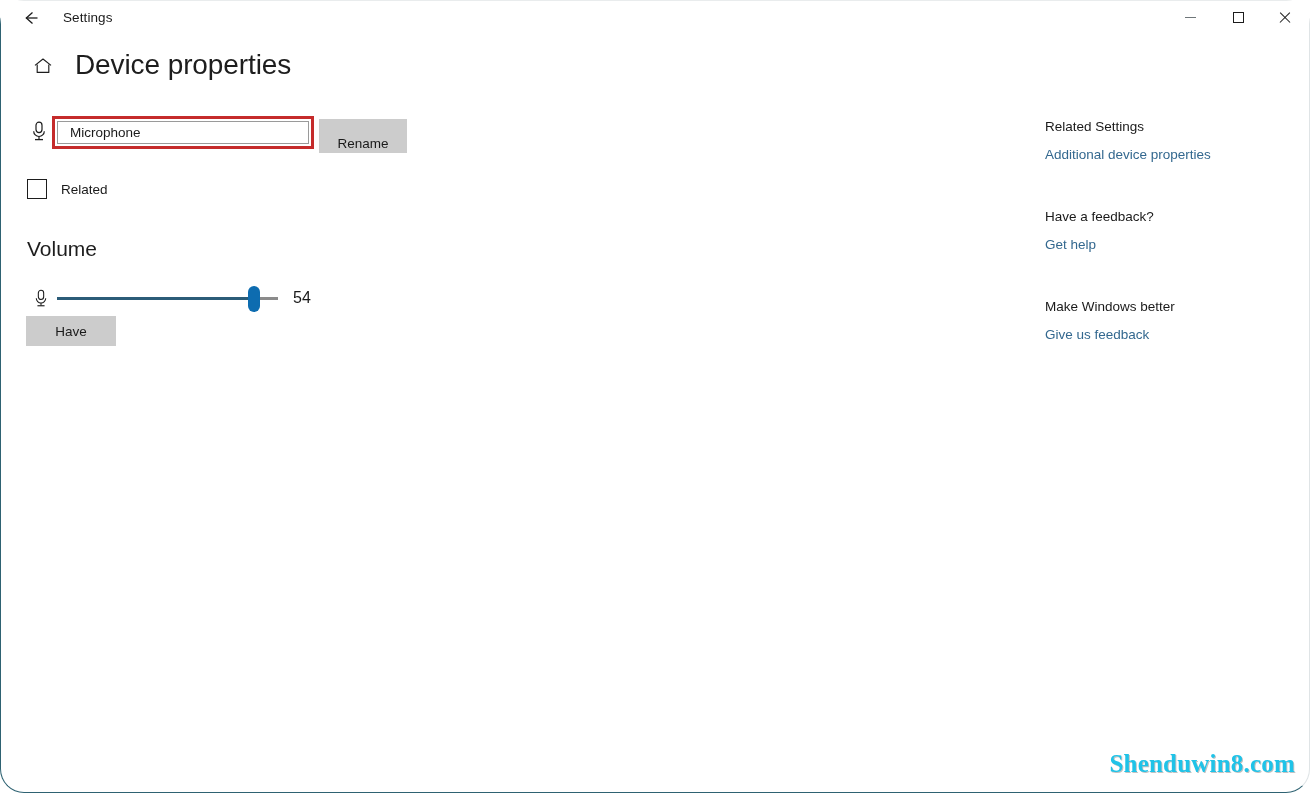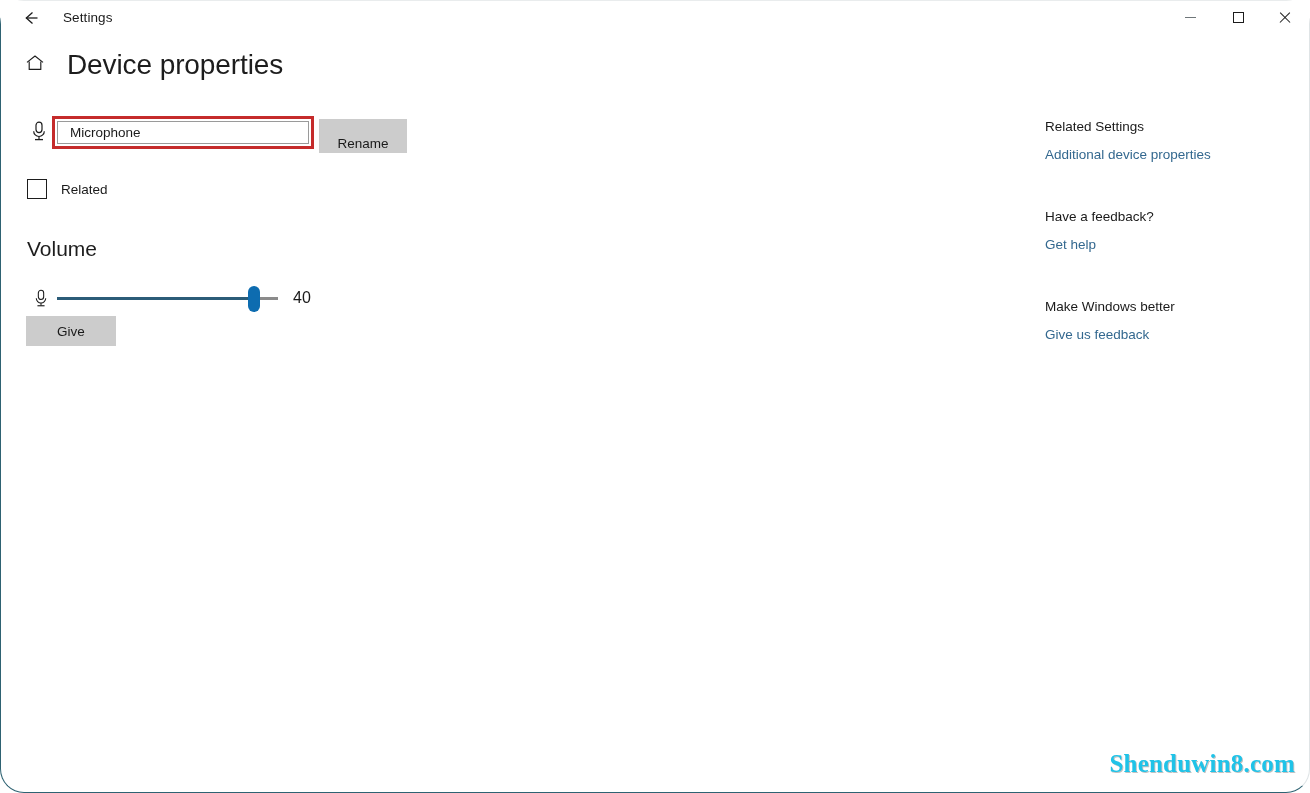--- a/index.html
+++ b/index.html
@@ -72,23 +72,23 @@
     left: 0; top: 6px;
     width: 14px; height: 1.3px;
     background: #1c1c1c;
   }
   .cap-close::before { transform: rotate(45deg); }
   .cap-close::after  { transform: rotate(-45deg); }
 
   
   #page-header {
     position: absolute;
-    left: 0; top: 48px;
+    left: 8px; top: 48px;
     display: flex;
-    align-items: center;
+    align-items: flex-end;
   }
   #home-icon {
     width: 44px;
     display: flex; justify-content: center; align-items: center;
     margin-left: 12px;
   }
   #page-title {
     margin-left: 10px;
     font-size: 28px;
     font-weight: 400;
@@ -331,24 +331,24 @@
         <line x1="5" y1="19.6" x2="13" y2="19.6" stroke="#1d1d1d" stroke-width="1.3"></line>
       </svg>
     </div>
 
     <div id="slider">
       <div id="slider-track-fill"></div>
       <div id="slider-track-rest"></div>
       <div id="slider-thumb"></div>
     </div>
 
-    <div id="volume-value">40</div>
-  </div>
-
-  <button id="test-button">Give</button>
+    <div id="volume-value">54</div>
+  </div>
+
+  <button id="test-button">Have</button>
 
   <div id="sidebar">
 
     <div class="sb-group">
       <div class="sb-heading">Related Settings</div>
       <a class="sb-link" href="#">Additional device properties</a>
     </div>
 
     <div class="sb-group">
       <div class="sb-heading">Have a feedback?</div>

